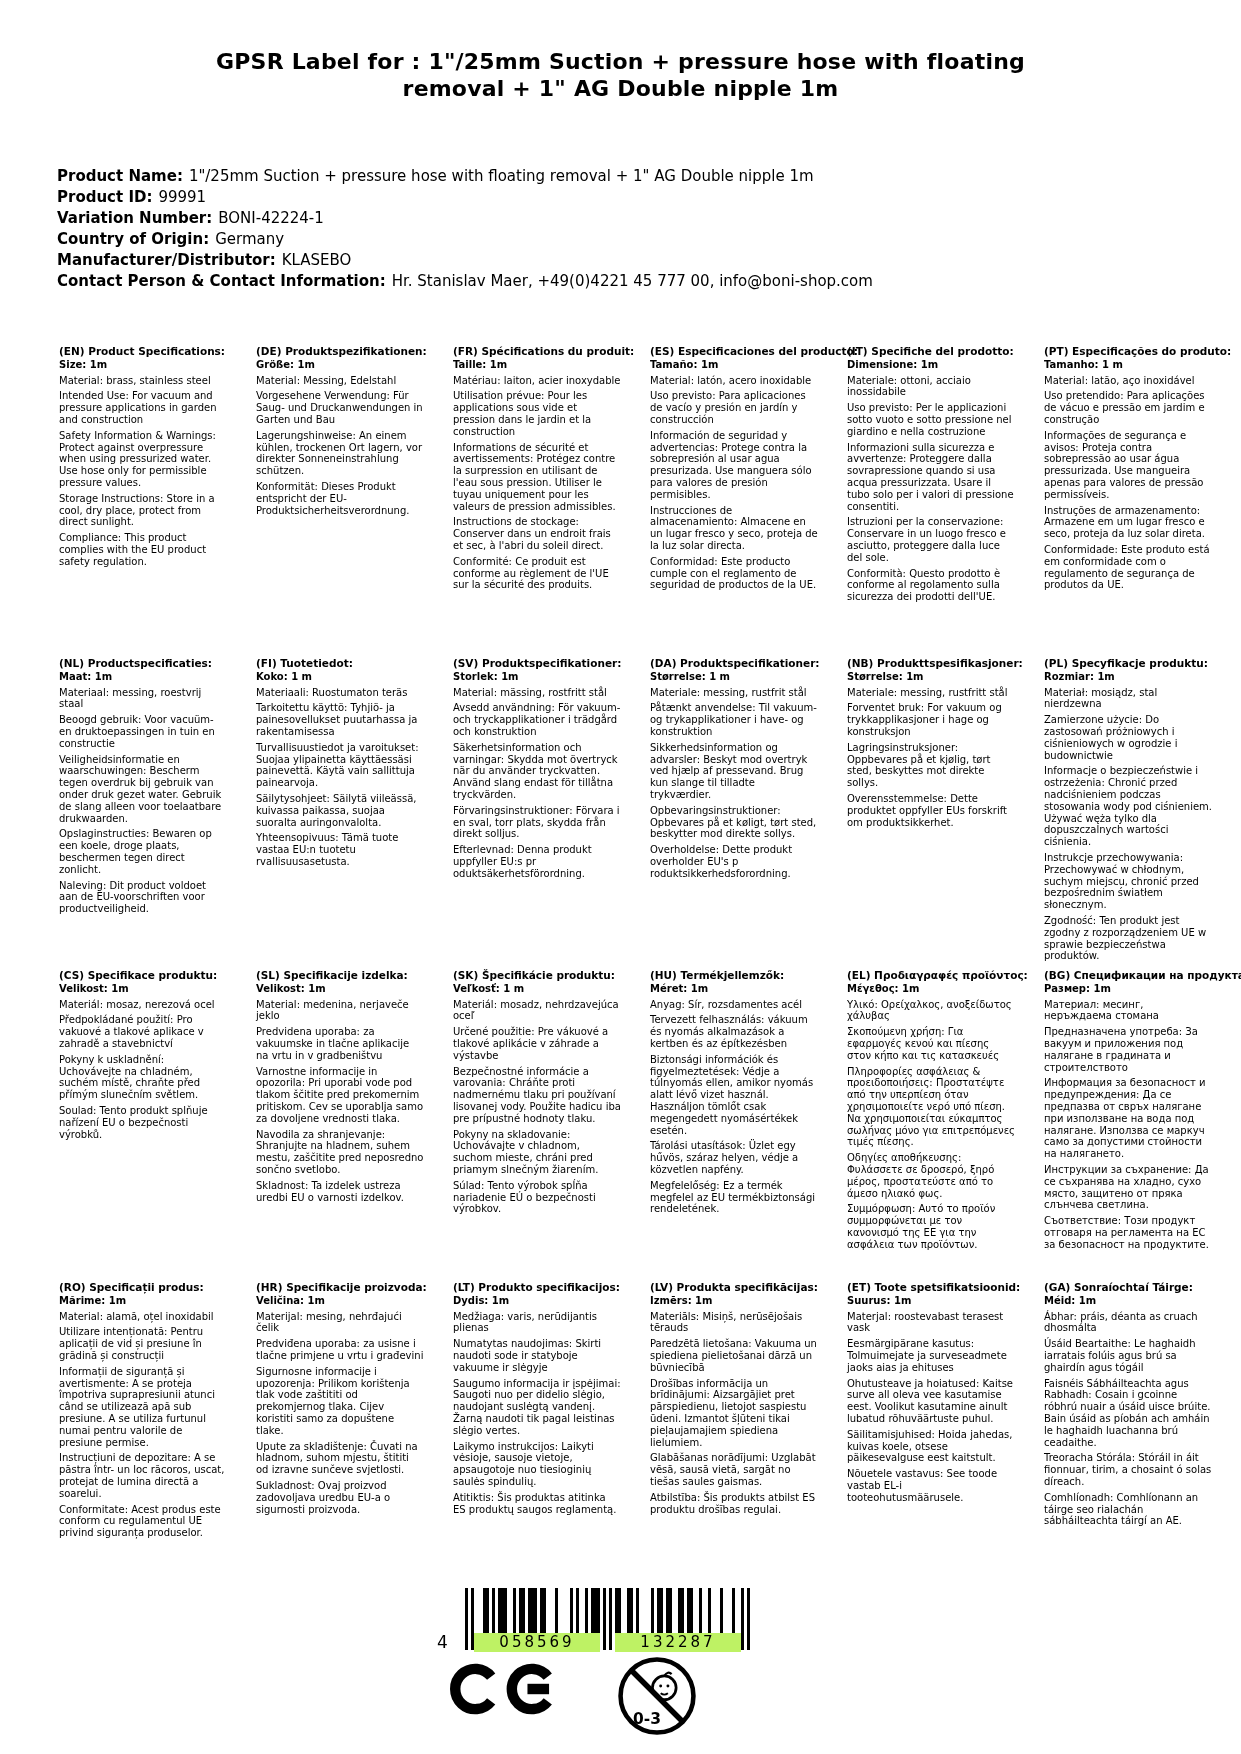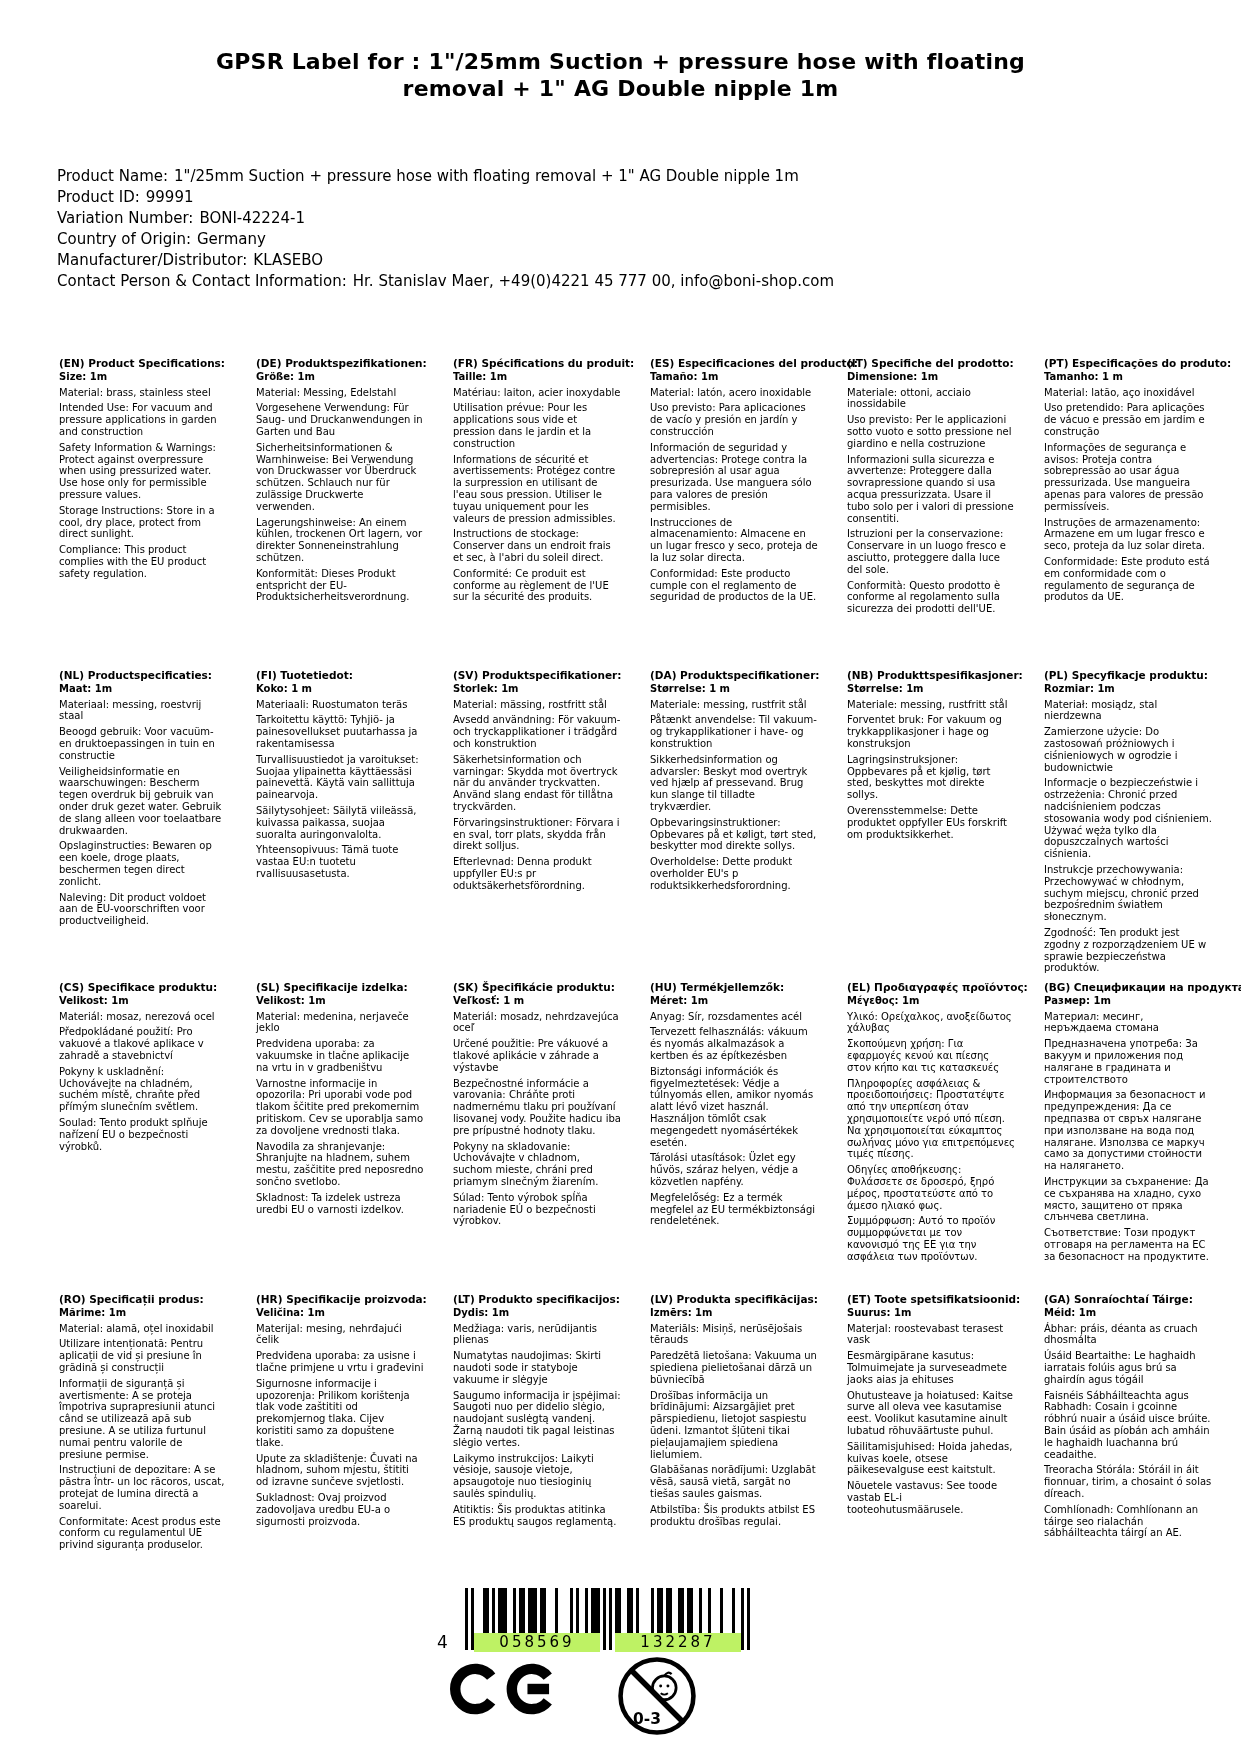--- a/index.html
+++ b/index.html
@@ -2,23 +2,23 @@
 <html><head>
 <meta charset="utf-8">
 <style>
   html,body{margin:0;padding:0;background:#e8e8e8;}
   .page{position:relative;width:1241px;height:1754px;background:#ffffff;color:#000;
         font-family:"DejaVu Sans","Liberation Sans",sans-serif;overflow:hidden;margin:0 auto;}
   .title{position:absolute;top:48px;left:0;right:0;margin:0 auto;width:850px;text-align:center;
          font-size:22px;font-weight:bold;line-height:27px;letter-spacing:0.2px;}
   .product-info{position:absolute;top:166px;left:57px;font-size:15px;line-height:21px;}
   .pi-row{white-space:nowrap;}
-  .pi-label{font-weight:normal;}
+  .pi-label{font-weight:bold;}
   .pi-value{margin-left:6px;}
-  .lang-grid{position:absolute;top:358px;left:59px;width:1182px;display:grid;
+  .lang-grid{position:absolute;top:346px;left:59px;width:1182px;display:grid;
              grid-template-columns:repeat(6,197px);grid-auto-rows:312px;align-items:start;}
   .lang-block{font-size:10px;line-height:11.8px;padding-right:29px;overflow:visible;}
   .lang-heading{font-size:10.5px;font-weight:bold;white-space:nowrap;margin:0 0 1px 0;}
   .lang-par{margin:4px 0 0 0;}
   .lang-par:first-of-type{margin-top:1px;font-weight:bold;}
   
   .barcode{position:absolute;top:1588px;left:465px;width:285px;height:64px;}
   .bc-bars{display:flex;align-items:flex-start;height:62px;}
   .bc-m{width:3px;height:45px;flex:0 0 3px;}
   .bc-m.on{background:#000;}
@@ -57,21 +57,20 @@
         <p class="lang-par">Intended Use: For vacuum and pressure applications in garden and construction</p>
         <p class="lang-par">Safety Information &amp; Warnings: Protect against overpressure when using pressurized water. Use hose only for permissible pressure values.</p>
         <p class="lang-par">Storage Instructions: Store in a cool, dry place, protect from direct sunlight.</p>
         <p class="lang-par">Compliance: This product complies with the EU product safety regulation.</p>
       </div>
       <div class="lang-block">
         <div class="lang-heading">(DE) Produktspezifikationen:</div>
         <p class="lang-par">Größe: 1m</p>
         <p class="lang-par">Material: Messing, Edelstahl</p>
         <p class="lang-par">Vorgesehene Verwendung: Für Saug- und Druckanwendungen in Garten und Bau</p>
-        <p class="lang-par">Sicherheitsinformationen &amp; Warnhinweise: Bei Verwendung von Druckwasser vor Überdruck schützen. Schlauch nur für zulässige Druckwerte verwenden.</p>
         <p class="lang-par">Lagerungshinweise: An einem kühlen, trockenen Ort lagern, vor direkter Sonneneinstrahlung schützen.</p>
         <p class="lang-par">Konformität: Dieses Produkt entspricht der EU-Produktsicherheitsverordnung.</p>
       </div>
       <div class="lang-block">
         <div class="lang-heading">(FR) Spécifications du produit:</div>
         <p class="lang-par">Taille: 1m</p>
         <p class="lang-par">Matériau: laiton, acier inoxydable</p>
         <p class="lang-par">Utilisation prévue: Pour les applications sous vide et pression dans le jardin et la construction</p>
         <p class="lang-par">Informations de sécurité et avertissements: Protégez contre la surpression en utilisant de l'eau sous pression. Utiliser le tuyau uniquement pour les valeurs de pression admissibles.</p>
         <p class="lang-par">Instructions de stockage: Conserver dans un endroit frais et sec, à l'abri du soleil direct.</p>

